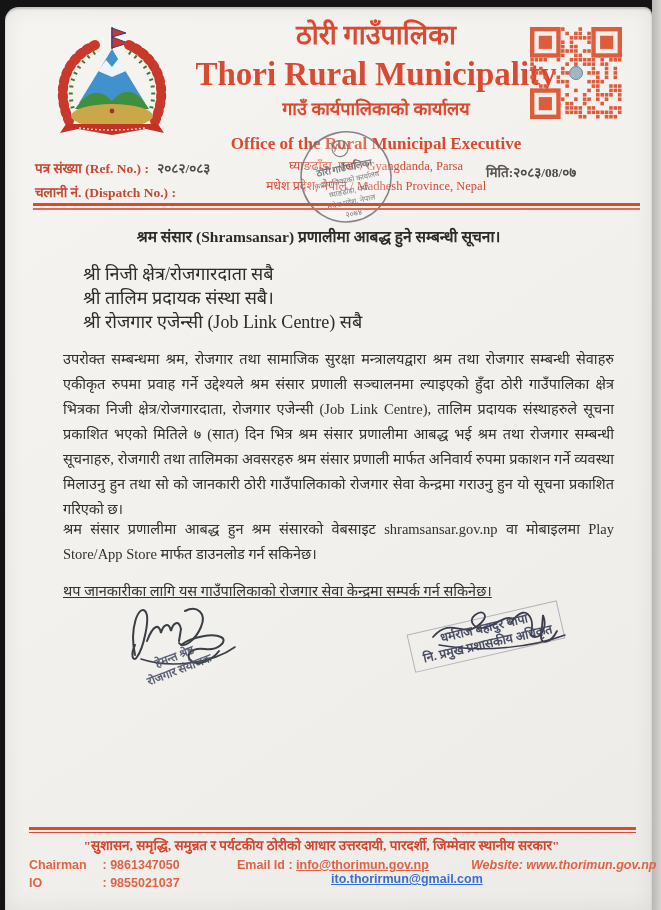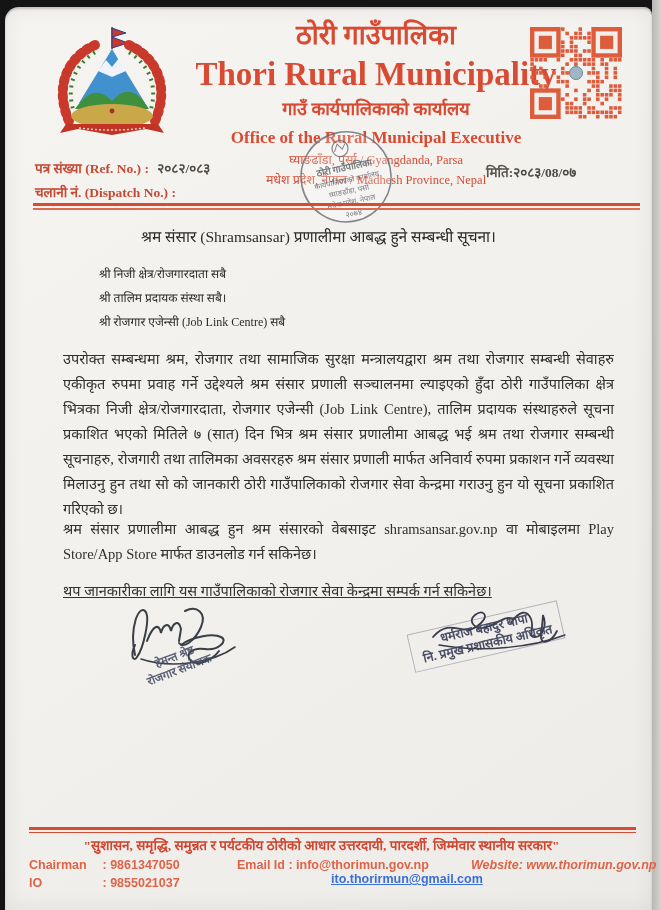--- a/index.html
+++ b/index.html
@@ -12,32 +12,32 @@
     box-shadow:inset 0 0 22px rgba(0,0,0,.07), inset 0 2px 2px rgba(0,0,0,.18);
     font-family:"Liberation Serif","DejaVu Serif",serif;
     color:#33302d;
   }
   .abs{position:absolute;}
   
   .hcenter{position:absolute;left:168px;top:12px;width:406px;text-align:center;}
   .t-np{font-size:27px;font-weight:700;line-height:1.25;color:#d84a32;}
   .t-en{font-size:33px;font-weight:700;line-height:1.1;margin-top:3px;color:#d84a32;}
   .o-np{font-size:18px;font-weight:700;margin-top:4px;color:#d84a32;}
-  .o-en{font-size:17px;font-weight:700;margin-top:8px;color:#d84a32;}
+  .o-en{font-size:17px;font-weight:700;margin-top:14px;color:#d84a32;}
   .addr{font-size:12.5px;font-weight:400;margin-top:3px;color:#d84a32;}
   
   .meta-line{position:absolute;font-size:13.5px;font-weight:700;white-space:nowrap;}
   .meta-line .lbl{color:#c64a33;}
   .meta-line .val{color:#4e4a46;margin-left:5px;}
   .rule{border-top:3px solid #d84a32;border-bottom:2px solid #e06a50;height:7px;}
   .rule2{border-top:3px solid #d84a32;border-bottom:1px solid #d84a32;height:6px;}
   
   .subject{position:absolute;left:0;right:20px;top:218px;text-align:center;
-           font-size:15.5px;font-weight:400;color:#2d2a27;}
-  .addressees{position:absolute;left:94px;top:255px;font-size:12px;line-height:24px;color:#2e2b29;}
+           font-size:15.5px;font-weight:700;color:#2d2a27;}
+  .addressees{position:absolute;left:78px;top:255px;font-size:18px;line-height:24px;color:#2e2b29;}
   .para{position:absolute;left:58px;right:38px;font-size:14.5px;line-height:25px;
         text-align:justify;color:#32302c;}
   
   .hstamp{position:absolute;left:292px;top:122px;width:96px;height:86px;
           transform:rotate(-12deg);opacity:.82;}
   .sig-stamp{position:absolute;text-align:center;font-weight:700;line-height:1.25;
              font-family:"Liberation Serif","DejaVu Serif",serif;}
   .sig-stamp.left{left:138px;top:642px;font-size:11.5px;color:#4b5168;transform:rotate(-21deg);opacity:.9;}
   .sig-stamp.right{left:404px;top:610px;font-size:12.5px;color:#41465e;transform:rotate(-13deg);
                    border:1.5px solid rgba(74,79,107,.4);padding:3px 10px;opacity:.95;}
@@ -45,21 +45,21 @@
   .slogan{position:absolute;left:0;right:14px;top:829px;text-align:center;
           font-size:13.5px;font-weight:700;color:#d3442e;}
   .contacts{position:absolute;left:0;top:851px;width:100%;
             font-family:"Liberation Sans","DejaVu Sans",sans-serif;
             font-size:12.5px;font-weight:700;color:#e06247;}
   .phone-row{position:relative;height:18px;}
   .phone-row .plabel{display:inline-block;width:70px;}
   .phones{position:absolute;left:24px;top:0;}
   .emails{position:absolute;left:232px;top:0;}
   .weblink{position:absolute;left:466px;top:0;white-space:nowrap;font-style:italic;}
-  .link-red{color:#e06247;}
+  .link-red{color:#e06247;text-decoration:underline;}
   .link-blue{color:#3a6fd8;text-decoration:underline;}
   .email2{margin-left:66px;padding-left:28px;}
   svg{display:block;}
 </style>
 </head>
 <body>
 
 <div class="scan-right"></div>
 
 <div class="page">

